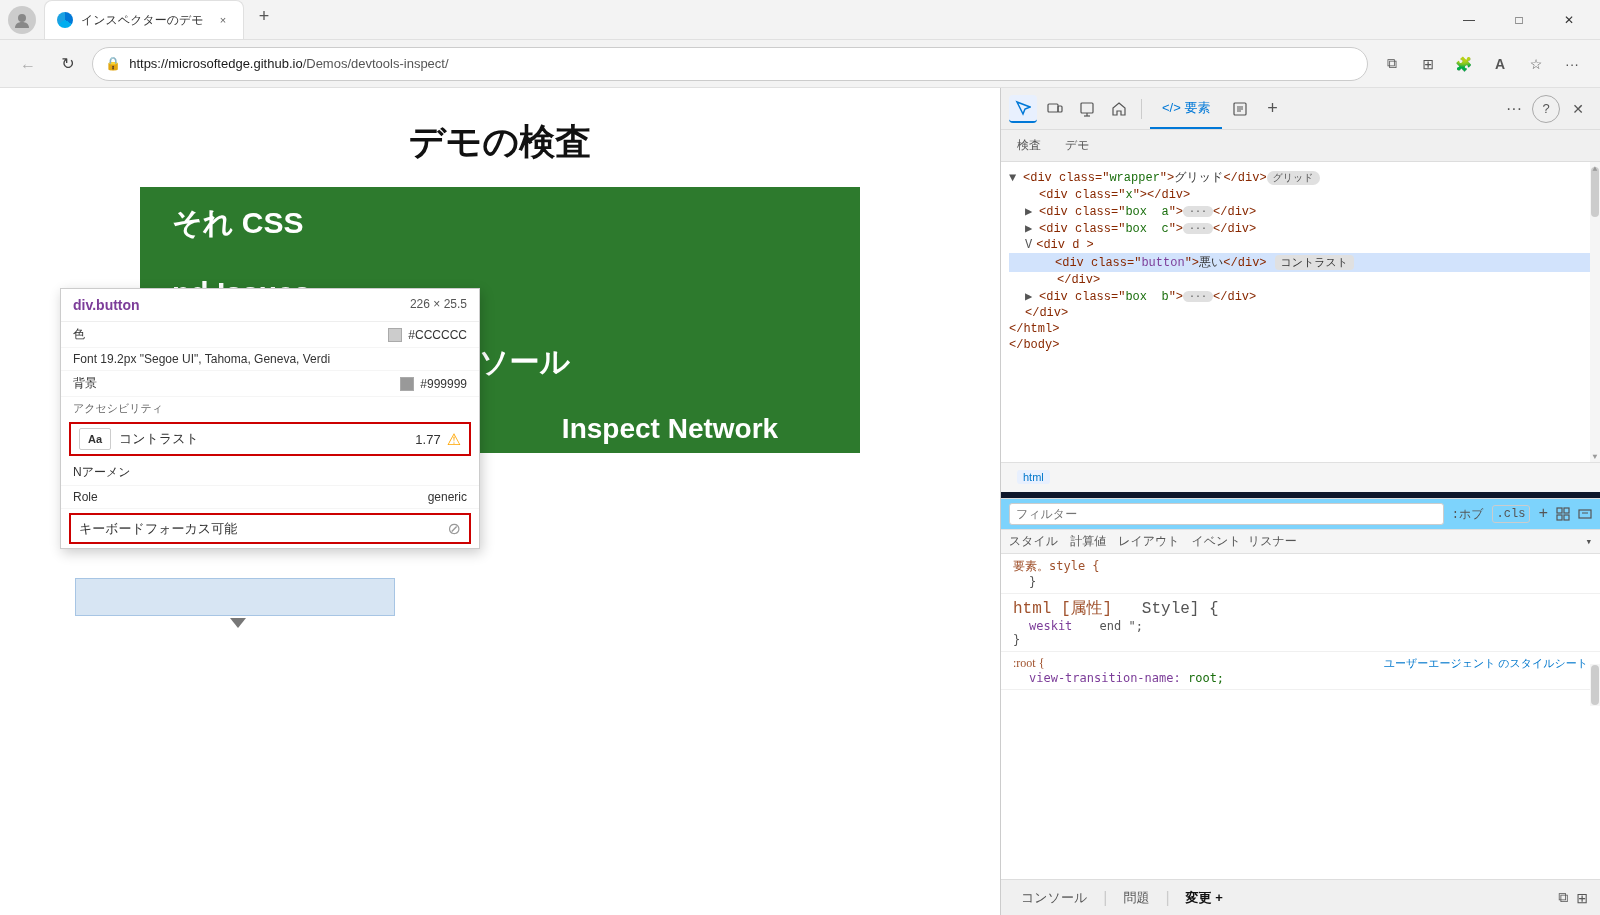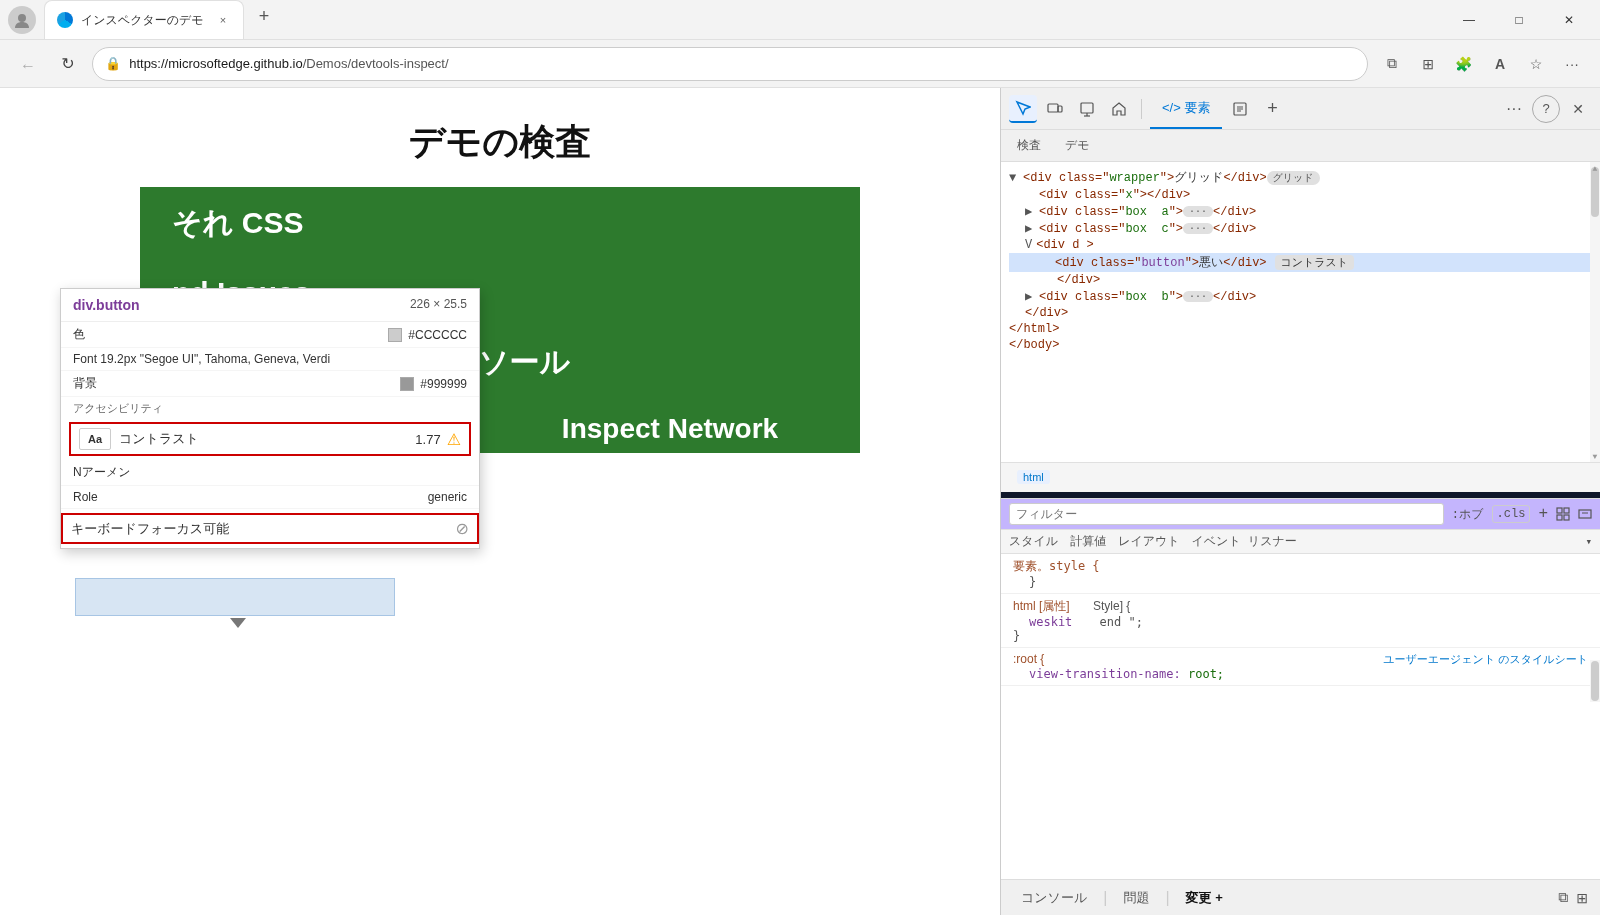--- a/index.html
+++ b/index.html
@@ -53,21 +53,21 @@
     .tooltip-value { margin-left: auto; display: flex; align-items: center; gap: 6px; font-size: 12px; color: #333; }
     .color-swatch { width: 14px; height: 14px; border: 1px solid #aaa; display: inline-block; }
     .tooltip-font-row { padding: 4px 12px; font-size: 12px; color: #333; border-bottom: 1px solid #f5f5f5; }
     .tooltip-section-label { padding: 4px 12px 2px; font-size: 11px; color: #666; }
     .contrast-row { display: flex; align-items: center; padding: 4px 8px; margin: 4px 8px; border: 2px solid #cc0000; background: #fff; }
     .contrast-aa-icon { width: 32px; height: 22px; background: #fff; border: 1px solid #ccc; border-radius: 2px; display: flex; align-items: center; justify-content: center; font-size: 11px; font-weight: bold; color: #333; margin-right: 8px; }
     .contrast-val { flex: 1; font-size: 13px; color: #333; }
     .contrast-warn { color: orange; font-size: 16px; }
     .name-row { display: flex; align-items: center; padding: 4px 12px; border-bottom: 1px solid #f5f5f5; }
     .role-row { display: flex; align-items: center; padding: 4px 12px; border-bottom: 1px solid #f5f5f5; }
-    .keyboard-row { display: flex; align-items: center; padding: 4px 8px; margin: 4px 0; border: 2px solid #cc0000; background: #fff; }
+    .keyboard-row { display: flex; align-items: center; padding: 4px 8px; margin: 4px 8px; border: 2px solid #cc0000; background: #fff; }
     .keyboard-label { flex: 1; font-size: 13px; color: #333; }
     .keyboard-icon { color: #999; font-size: 16px; }
 
     
     .highlight-box { position: absolute; top: 490px; left: 75px; width: 320px; height: 38px; background: rgba(155, 189, 224, 0.4); border: 1px solid rgba(155, 189, 224, 0.8); pointer-events: none; }
     .highlight-arrow { position: absolute; top: 530px; left: 230px; width: 0; height: 0; border-left: 8px solid transparent; border-right: 8px solid transparent; border-top: 10px solid #777; pointer-events: none; }
 
     
     .devtools-panel { width: 600px; background: #f5f5f5; display: flex; flex-direction: column; border-left: 1px solid #ccc; }
 
@@ -89,21 +89,21 @@
     .dom-tree { flex: 1; background: #fff; overflow-y: auto; padding: 6px 8px; font-size: 12px; font-family: "Consolas", "Courier New", monospace; max-height: 320px; }
     .dom-row { display: flex; align-items: center; padding: 1px 0; white-space: nowrap; cursor: pointer; }
     .dom-row.selected { background: #d2e3fc; }
     .dom-arrow { width: 14px; display: inline-block; cursor: pointer; color: #555; }
     .dom-badge { background: #e0e0e0; border-radius: 8px; padding: 0 6px; font-size: 10px; color: #555; cursor: pointer; }
     .dom-contrast-label { background: #e0e0e0; font-size: 11px; padding: 0 6px; border-radius: 4px; color: #333; margin-left: 8px; }
     .html-tag { color: #0077cc; font-size: 11px; background: #e8f0fe; padding: 1px 6px; border-radius: 3px; margin: 2px 0 4px 8px; display: inline-block; }
 
     
     .styles-panel { background: #fff; border-top: 1px solid #ddd; flex: 1; overflow-y: auto; font-size: 12px; font-family: "Consolas", "Courier New", monospace; }
-    .styles-toolbar { display: flex; align-items: center; padding: 4px 8px; background: #c4b5fd; border-bottom: 1px solid #e0e0e0; gap: 8px; }
+    .styles-toolbar { display: flex; align-items: center; padding: 4px 8px; background: #7dd3fc; border-bottom: 1px solid #e0e0e0; gap: 8px; }
     .styles-filter { flex: 1; background: #fff; border: 1px solid #ccc; border-radius: 3px; padding: 2px 6px; font-size: 12px; height: 22px; }
     .styles-block { padding: 4px 12px; border-bottom: 1px solid #f0f0f0; }
 
     
     .devtools-bottom-bar { display: flex; align-items: center; background: #f0f0f0; border-top: 1px solid #ddd; height: 36px; padding: 0 12px; gap: 8px; }
     .bottom-tab { font-size: 13px; color: #555; cursor: pointer; padding: 0 8px; }
     .bottom-tab.bold { font-weight: bold; color: #111; }
     .bottom-tab-sep { font-size: 16px; color: #ccc; }
 
     .dom-tree-container { position: relative; overflow: hidden; }
@@ -377,33 +377,33 @@
         <span style="font-size:12px; color:#555;">スタイル　計算値　レイアウト　イベント リスナー</span>
         <span style="margin-left:auto; font-size:11px; color:#555;">▾</span>
       </div>
 
       <div class="styles-block">
         <div style="color:#a0522d; font-family: monospace; font-size:12px;">要素。style {</div>
         <div style="padding-left:16px; font-family:monospace; font-size:12px; color:#555;">}</div>
       </div>
 
       <div class="styles-block">
-        <div style="font-family:Liberation Sans, sans-serif; font-size:12px;">
+        <div style="font-family:Liberation Mono, monospace; font-size:16px;">
           <span style="color:#a0522d;">html [属性]</span>
           <span style="color:#555; margin-left: 20px;">Style] {</span>
         </div>
         <div style="padding-left:16px; font-family:monospace; font-size:12px;">
           <span style="color:#7c3d99;">weskit</span>
           <span style="color:#555; margin-left:20px;">end ";</span>
         </div>
         <div style="font-family:monospace; font-size:12px; color:#555;">}</div>
       </div>
 
       <div class="styles-block">
-        <div style="display:flex; align-items:baseline; font-family:Liberation Sans, sans-serif; font-size:12px;">
+        <div style="display:flex; align-items:baseline; font-family:Liberation Serif, serif; font-size:12px;">
           <span style="color:#a0522d;">:root {</span>
           <span style="color:#0077cc; margin-left:auto; font-size:11px;">ユーザーエージェント のスタイルシート</span>
         </div>
         <div style="padding-left:16px; font-family:monospace; font-size:12px;">
           <span style="color:#7c3d99;">view-transition-name:</span>
           <span style="color:#1a6e0d;"> root;</span>
         </div>
         <div style="display:flex; align-items:center; font-family:monospace; font-size:12px;">
           <span style="color:#555;"></span>
           <span style="position:absolute; right:0; width:10px; background:#f5f5f5;">

